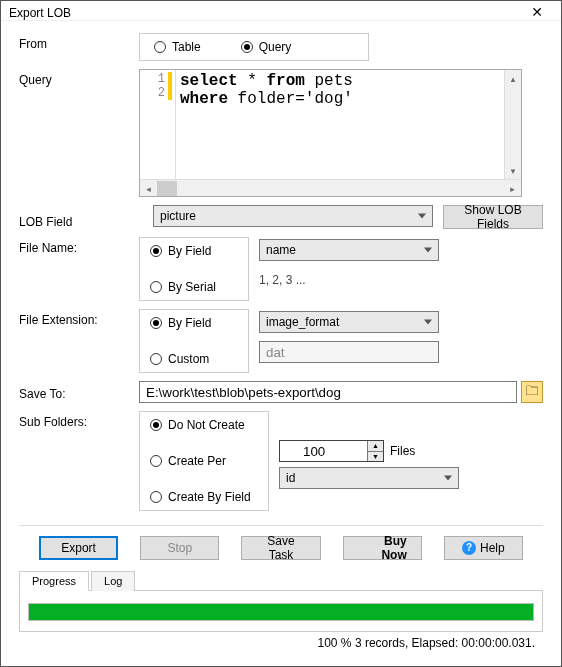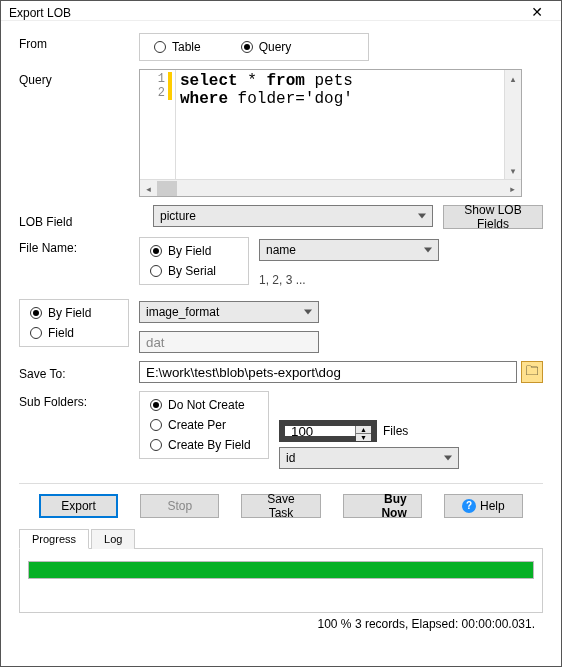--- a/index.html
+++ b/index.html
@@ -6,21 +6,21 @@
 body { font-family: "Segoe UI", Tahoma, sans-serif; font-size: 12px; background: #fff; color: #000; }
 .window { width: 562px; height: 667px; border: 1px solid #555; display: flex; flex-direction: column; background: #fff; }
 .titlebar { height: 20px; background: #fff; display: flex; align-items: flex-end; padding: 0 4px 0 8px; border-bottom: 1px solid #eee; }
 .titlebar .title { flex: 1; font-size: 12px; }
 .titlebar .close { width: 40px; text-align: center; font-size: 14px; cursor: pointer; }
 .content { flex: 1; padding: 12px 18px 8px 18px; overflow: hidden; display: flex; flex-direction: column; }
 .row { display: flex; margin-bottom: 8px; }
 .label-col { width: 120px; padding-top: 4px; color: #000; }
 .field-col { flex: 1; }
 .inset-box { border: 1px solid #ccc; padding: 6px 14px; display: flex; gap: 40px; align-items: flex-start; }
-.radio-group { border: 1px solid #ccc; padding: 6px 10px; display: flex; flex-direction: column; gap: 6px; width: 110px; }
+.radio-group { border: 1px solid #ccc; padding: 6px 10px; display: flex; flex-direction: column; gap: 22px; width: 110px; }
 .radio-item { display: flex; align-items: center; gap: 6px; cursor: pointer; }
 .radio-circle { width: 12px; height: 12px; border: 1px solid #333; border-radius: 50%; display: inline-flex; align-items: center; justify-content: center; }
 .radio-circle.checked::after { content: ''; width: 6px; height: 6px; background: #000; border-radius: 50%; }
 .editor-wrap { border: 1px solid #aaa; width: 383px; height: 128px; display: flex; flex-direction: column; position: relative; }
 .editor-body { flex: 1; display: flex; overflow: hidden; }
 .gutter { width: 36px; background: #fff; border-right: 1px solid #ddd; text-align: right; padding: 2px 3px 0 0; font-family: "Courier New", monospace; font-size: 12px; color: #888; }
 .gutter .ln { border-right: 4px solid #ffcc00; padding-right: 3px; }
 .code { flex: 1; padding: 2px 4px; font-family: "Courier New", monospace; font-size: 16px; white-space: pre; position: relative; }
 .code .kw { font-weight: bold; }
 .code .str { color: #000; }
@@ -36,21 +36,21 @@
 .select.med { width: 180px; }
 .btn { border: 1px solid #adadad; background: #e1e1e1; height: 24px; padding: 0 14px; display: inline-flex; align-items: center; justify-content: center; cursor: pointer; font-size: 12px; }
 .btn.primary { border: 2px solid #0078d7; background: #e1e1e1; }
 .btn.bold { font-weight: bold; text-align: right; }
 .btn:disabled, .btn.disabled { color: #888; }
 .text-input { border: 1px solid #7a7a7a; height: 22px; padding: 0 6px; background: #fff; }
 .text-input.muted { background: #f5f5f5; color: #888; }
 .path-row { display: flex; gap: 4px; align-items: center; }
 .path-input { flex: 1; border: 1px solid #7a7a7a; height: 22px; padding: 0 6px; background: #fff; }
 .folder-btn { width: 22px; height: 22px; border: 1px solid #c8952b; background: #ffe18e; display: flex; align-items: center; justify-content: center; cursor: pointer; font-size: 13px; }
-.spinner { display: inline-flex; border: 6px solid #404040; height: 22px; }
+.spinner { display: inline-flex; border: 1px solid #404040; height: 22px; padding-left: 17px; }
 .spinner input { border: none; width: 70px; padding: 0 6px; outline: none; }
 .spinner .spin-btns { display: flex; flex-direction: column; width: 16px; border-left: 1px solid #7a7a7a; }
 .spinner .spin-btns div { flex: 1; background: #e9e9e9; display: flex; align-items: center; justify-content: center; font-size: 7px; cursor: pointer; }
 .spinner .spin-btns div:first-child { border-bottom: 1px solid #7a7a7a; }
 .side-col { display: flex; flex-direction: column; gap: 8px; padding-top: 2px; }
 .side-col > * { height: 22px; }
 .hr { border: none; border-top: 1px solid #ddd; margin: 6px 0 10px 0; }
 .button-bar { display: flex; gap: 22px; padding: 0 20px; margin-bottom: 10px; }
 .button-bar .btn { width: 80px; }
 .help-icon { display: inline-block; width: 14px; height: 14px; background: #1e90ff; color: #fff; border-radius: 50%; text-align: center; line-height: 14px; font-size: 10px; margin-right: 4px; font-weight: bold; }
@@ -144,29 +144,30 @@
         <div class="side-col">
           <div class="select med">
             <span>name</span>
           </div>
           <span class="static-text">1, 2, 3 ...</span>
         </div>
       </div>
     </div>
 
     <div class="row">
+      <div class="label-col">File Extension:</div>
       <div class="field-col inline-row">
         <div class="radio-group">
           <span class="radio-item">
             <span class="radio-circle checked"></span>
             <span>By Field</span>
           </span>
           <span class="radio-item">
             <span class="radio-circle"></span>
-            <span>Field</span>
+            <span>Custom</span>
           </span>
         </div>
         <div class="side-col">
           <div class="select med">
             <span>image_format</span>
           </div>
           <input class="text-input muted" style="width: 180px;" disabled="" value="dat">
         </div>
       </div>
     </div>

